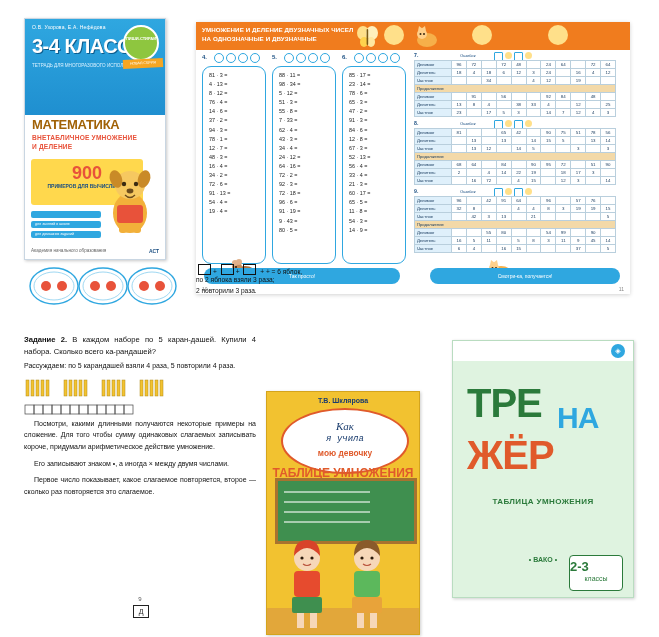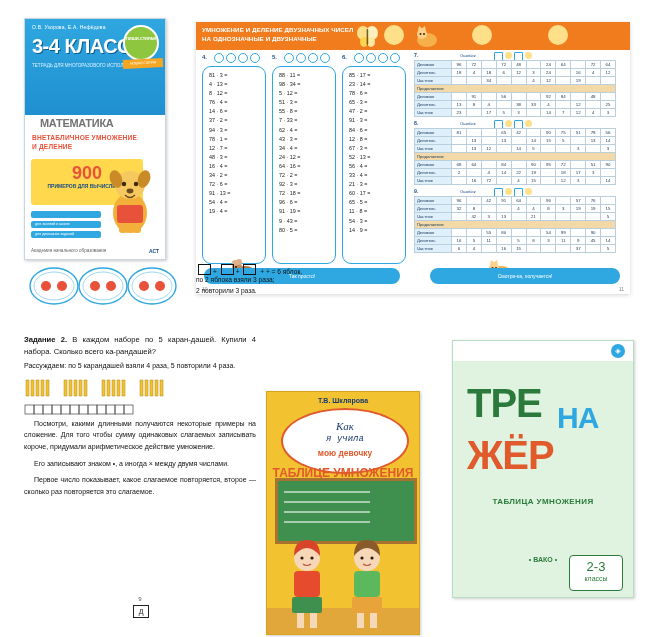--- a/index.html
+++ b/index.html
@@ -9,21 +9,21 @@
   
   #cover1{left:24px;top:18px;width:140px;height:240px;background:#ffffff;border:1px solid #c9d6e2;box-shadow:1px 1px 3px rgba(0,0,0,.22);overflow:hidden;}
   #cover1 .c1-top{position:absolute;left:0;top:0;width:100%;height:96px;background:linear-gradient(180deg,#2fa7e0 0%,#1f8fd0 100%);}
   #cover1 .c1-authors{position:absolute;left:7px;top:5px;font-size:5px;color:#ffffff;letter-spacing:.2px;}
   #cover1 .c1-title{position:absolute;left:7px;top:16px;font-size:20px;font-weight:bold;color:#ffffff;letter-spacing:-.5px;text-shadow:1px 1px 0 #0c5b8c;}
   #cover1 .c1-sub{position:absolute;left:7px;top:44px;width:120px;font-size:4.6px;color:#d8f0ff;line-height:1.45;}
   #cover1 .c1-badge{position:absolute;right:6px;top:6px;width:32px;height:32px;border-radius:50%;background:#8ec63f;border:2px solid #ffffff;}
   #cover1 .c1-badge span{position:absolute;left:0;top:9px;width:100%;text-align:center;font-size:4px;color:#fff;line-height:1.3;font-weight:bold;}
   #cover1 .c1-ribbon{position:absolute;right:2px;top:40px;width:40px;height:9px;background:#f5a623;transform:rotate(-3deg);}
   #cover1 .c1-ribbon span{display:block;text-align:center;font-size:3.6px;color:#fff;line-height:9px;}
-  #cover1 .c1-math{position:absolute;left:7px;top:98px;font-size:11px;font-weight:bold;color:#737373;letter-spacing:-.3px;margin-left:8px;}
+  #cover1 .c1-math{position:absolute;left:7px;top:98px;font-size:13px;font-weight:bold;color:#a16207;letter-spacing:-.3px;}
   #cover1 .c1-math2{position:absolute;left:7px;top:115px;font-size:6.6px;font-weight:bold;color:#e8523a;letter-spacing:.2px;}
   #cover1 .c1-math3{position:absolute;left:7px;top:124px;font-size:6.6px;font-weight:bold;color:#e8523a;letter-spacing:.2px;}
   #cover1 .c1-yellow{position:absolute;left:6px;top:140px;width:68px;height:46px;background:#ffd84d;border-radius:3px;padding-left:44px;}
   #cover1 .c1-900{position:absolute;left:0;top:4px;width:100%;text-align:center;font-size:18px;font-weight:bold;color:#e8523a;}
   #cover1 .c1-900s{position:absolute;left:0;top:24px;width:100%;text-align:center;font-size:5px;color:#1b4f82;line-height:1.3;font-weight:bold;}
   #cover1 .c1-bars{position:absolute;left:6px;top:192px;width:70px;}
   #cover1 .c1-bars div{height:7px;margin-bottom:3px;background:#2fa7e0;border-radius:2px;}
   #cover1 .c1-bars div span{font-size:3.6px;color:#fff;line-height:7px;padding-left:4px;}
   #cover1 .c1-dog{position:absolute;right:4px;bottom:24px;width:62px;height:74px;}
   #cover1 .c1-pub{position:absolute;left:6px;bottom:6px;font-size:4.6px;color:#666;}
@@ -94,21 +94,21 @@
 
   
   #cover3{left:452px;top:340px;width:180px;height:256px;background:#dff3e0;border:1px solid #b9dcc0;box-shadow:1px 1px 3px rgba(0,0,0,.2);overflow:hidden;}
   #cover3 .c3-bar{position:absolute;left:0;top:0;width:100%;height:20px;background:#ffffff;}
   #cover3 .c3-logo{position:absolute;right:8px;top:3px;width:14px;height:14px;border-radius:50%;background:#2fa7e0;}
   #cover3 .c3-logo span{display:block;text-align:center;line-height:14px;font-size:7px;color:#fff;}
   #cover3 .c3-t{position:absolute;font-weight:bold;letter-spacing:-1px;}
   #cover3 .c3-sub{position:absolute;left:0;top:156px;width:100%;text-align:center;font-size:8px;font-weight:bold;color:#2b7a3b;letter-spacing:.4px;}
   #cover3 .c3-vako{position:absolute;left:0;bottom:34px;width:100%;text-align:center;font-size:7px;color:#2b7a3b;font-weight:bold;}
   #cover3 .c3-cls{position:absolute;right:10px;bottom:6px;width:52px;height:34px;border-radius:4px;background:#ffffff;border:1.5px solid #2b7a3b;}
-  #cover3 .c3-cls .a{position:absolute;left:0;top:3px;width:100%;text-align:center;font-size:13px;font-weight:normal;color:#2b7a3b;}
+  #cover3 .c3-cls .a{position:absolute;left:0;top:3px;width:100%;font-size:13px;font-weight:bold;color:#2b7a3b;}
   #cover3 .c3-cls .b{position:absolute;left:0;top:19px;width:100%;text-align:center;font-size:7px;color:#2b7a3b;}
 </style>
 </head>
 <body>
 
 <div class="abs" id="cover1">
   <div class="c1-top"></div>
   <div class="c1-authors">О.В. Узорова, Е.А. Нефёдова</div>
   <div class="c1-title">3-4 КЛАССЫ</div>
   <div class="c1-sub">ТЕТРАДЬ ДЛЯ МНОГОРАЗОВОГО ИСПОЛЬЗОВАНИЯ</div>

